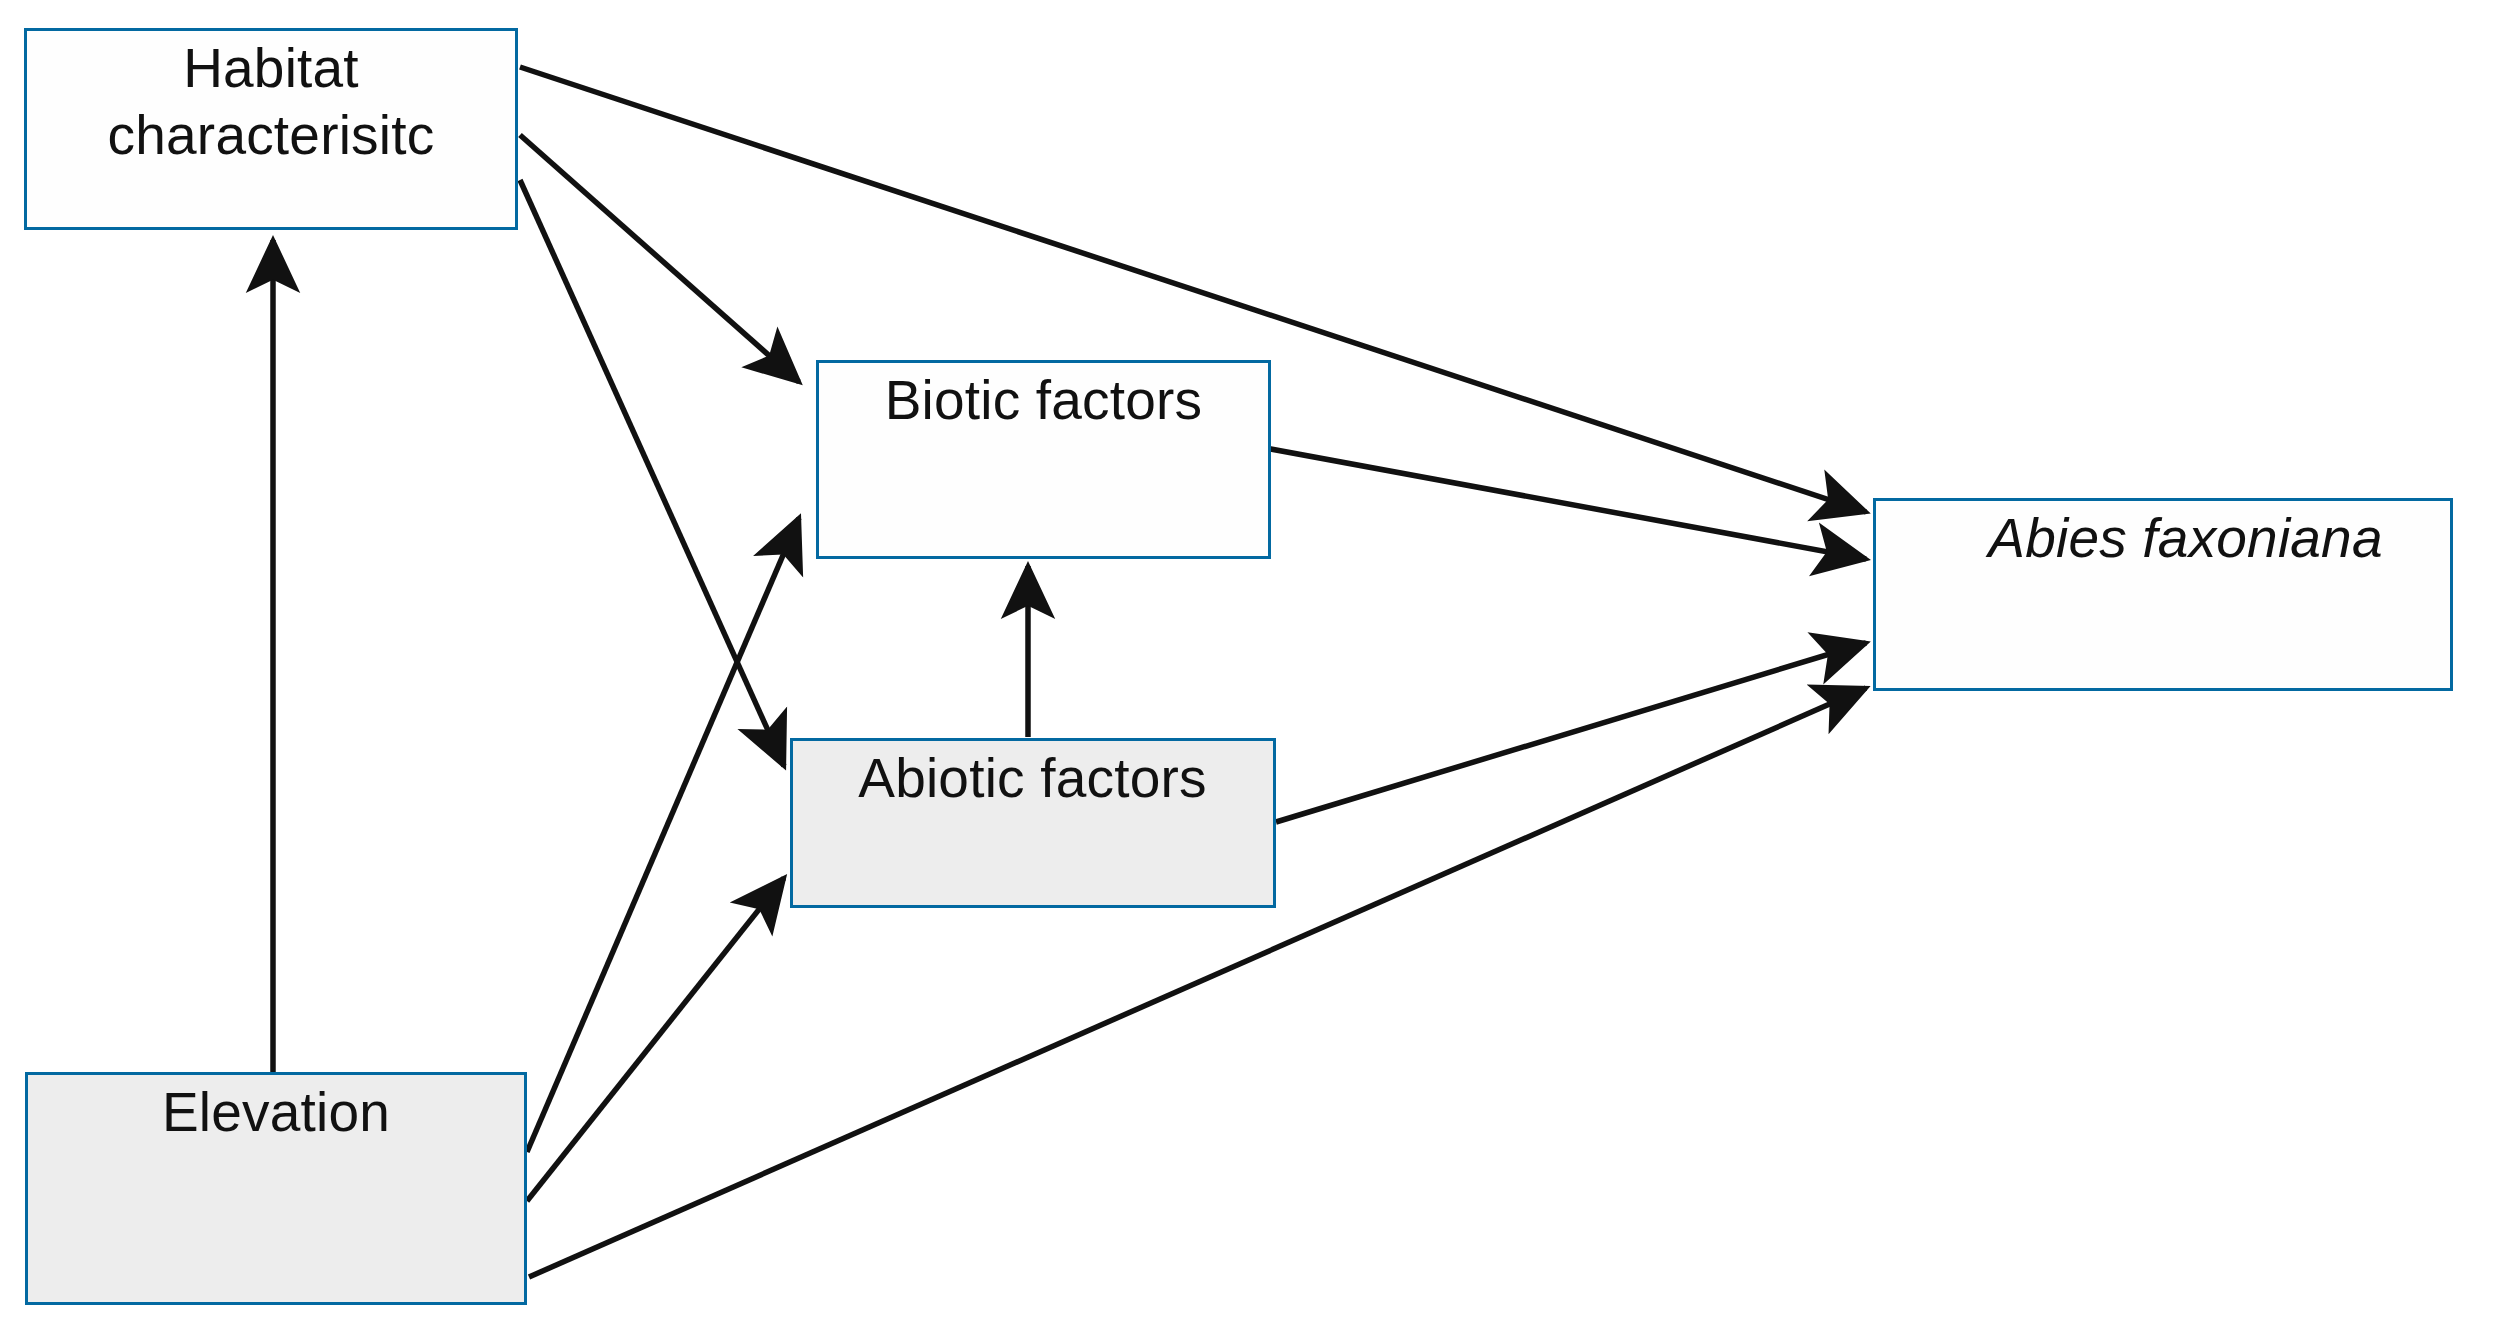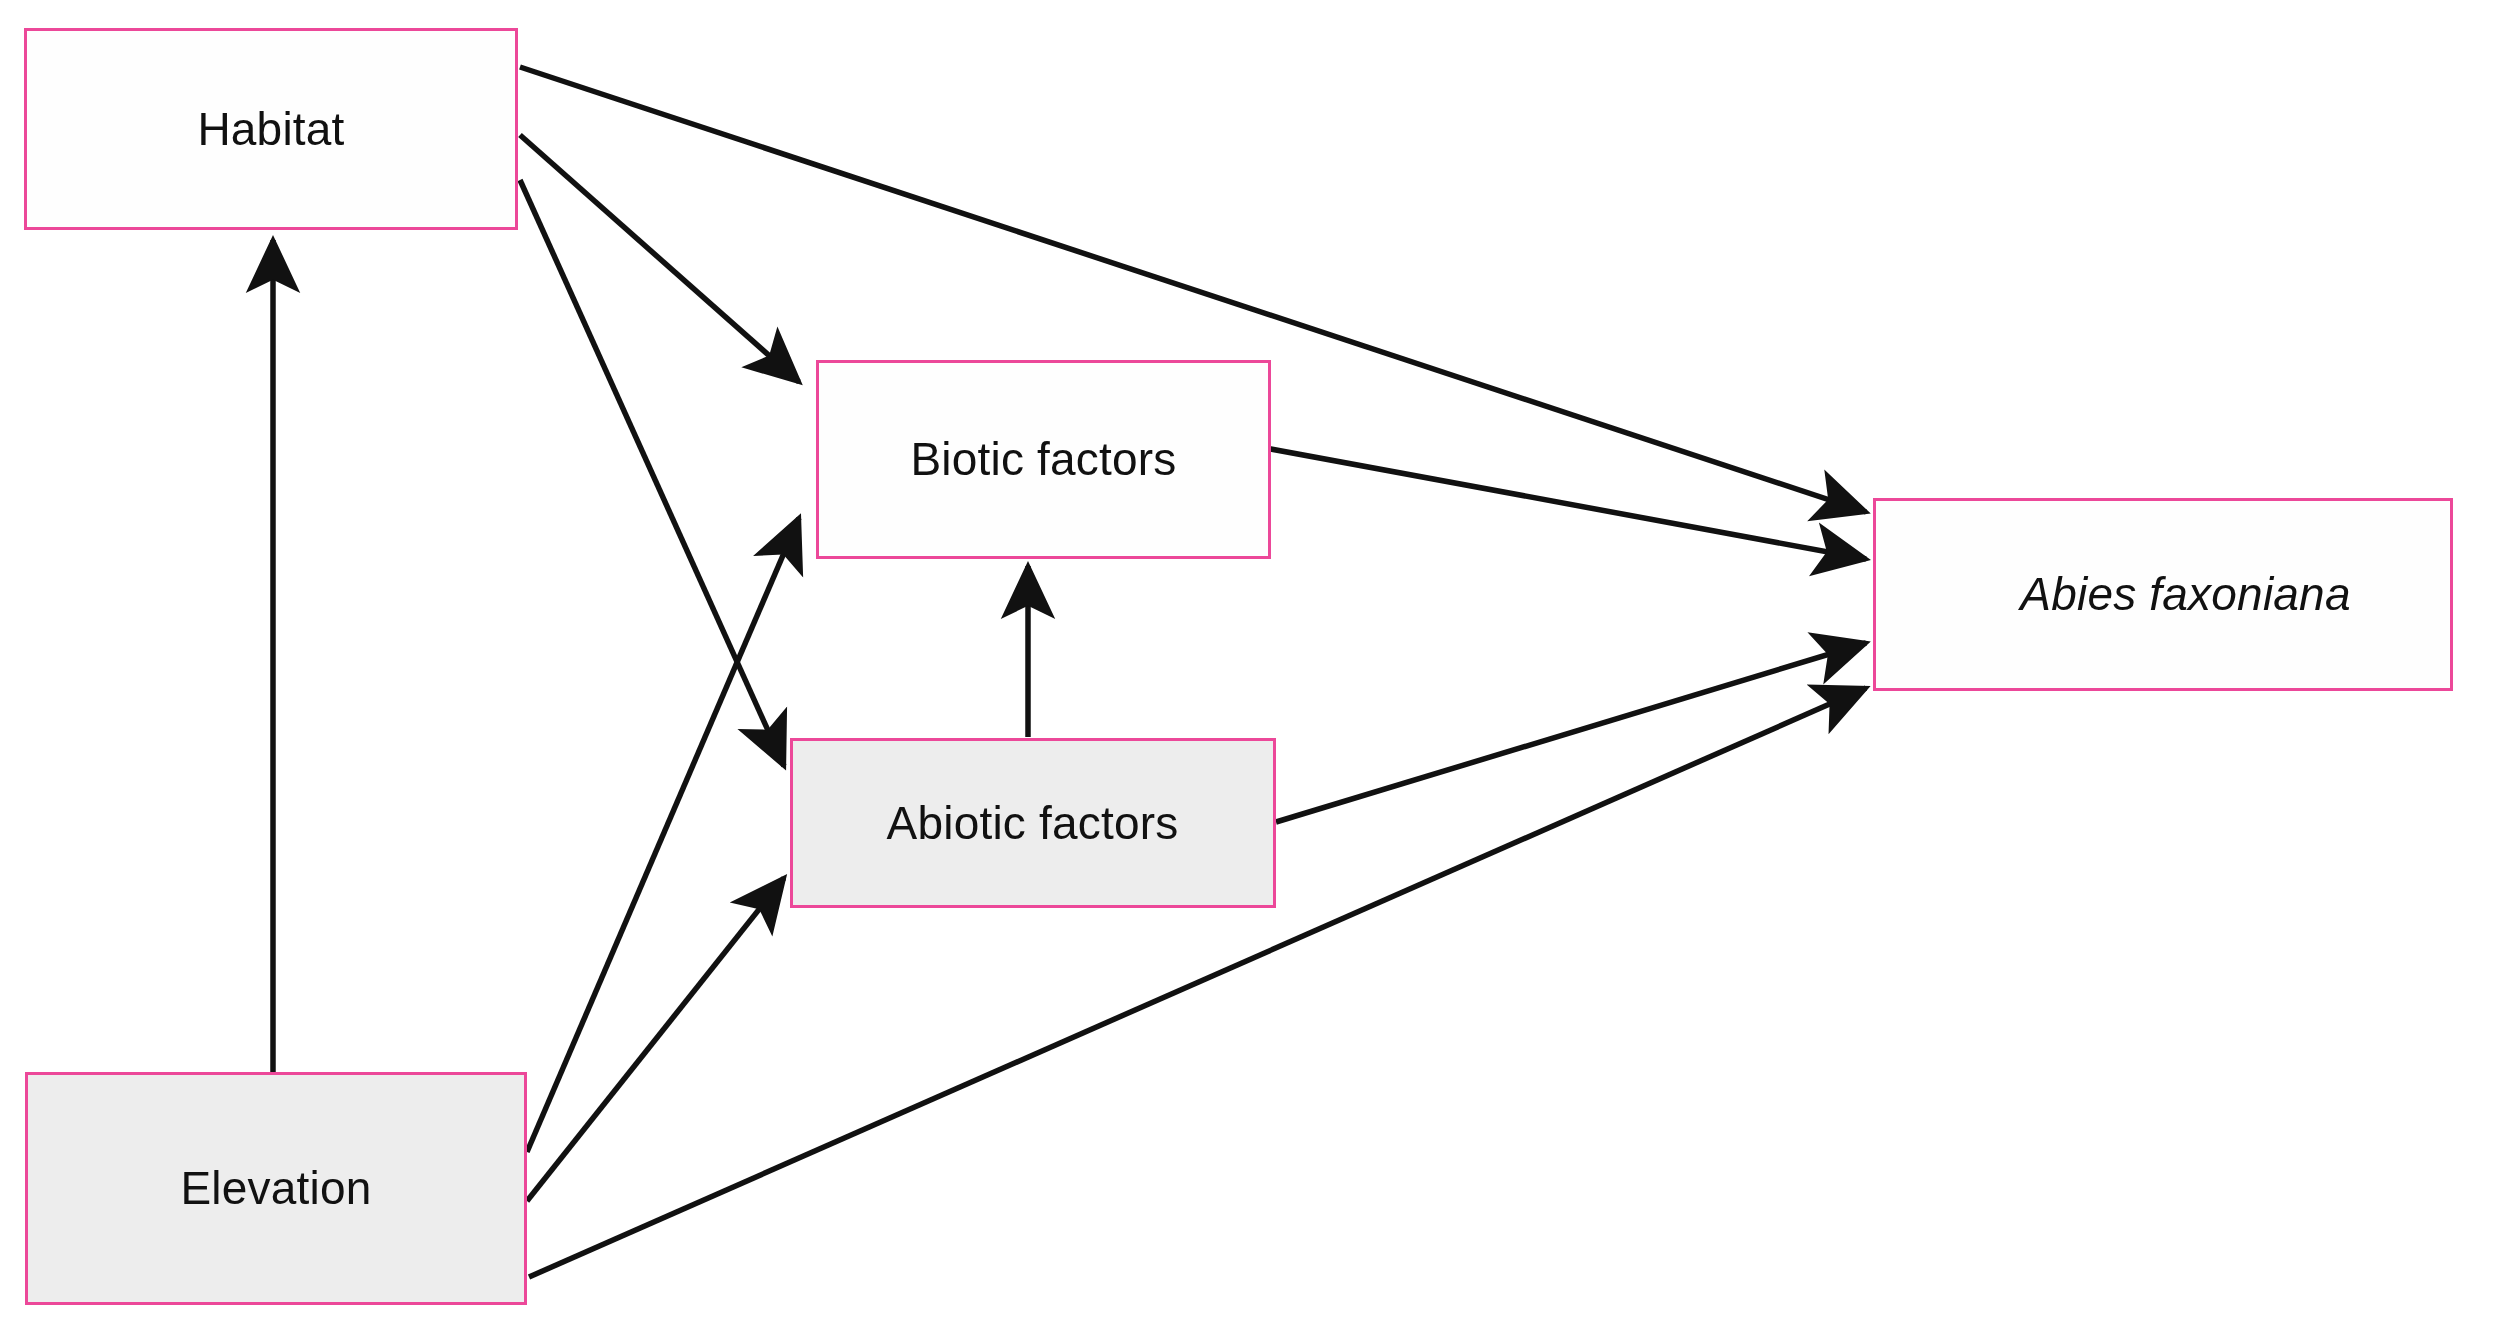--- a/index.html
+++ b/index.html
@@ -19,27 +19,26 @@
     position: absolute;
     left: 0;
     top: 0;
     width: 2502px;
     height: 1335px;
     pointer-events: none;
   }
   .node {
     position: absolute;
     box-sizing: border-box;
-    border: 3px solid #ec4899;
+    border: 3px solid #0369a1;
     display: flex;
-    align-items: center;
     justify-content: center;
     text-align: center;
     color: #111111;
-    font-size: 46px;
+    font-size: 55px;
     line-height: 1.22;
     letter-spacing: 0.2px;
     padding: 4px 10px;
   }
   .node.fill-white { background: #fefefe; }
   .node.fill-gray  { background: #ededed; }
   .node-label { display: block; }
   .node-label .ital { font-style: italic; margin-left: 45px; }
   .node-label .line2 { display: block; }
 
@@ -82,20 +81,21 @@
 
       <line x1="527" y1="1201" x2="784" y2="878" marker-end="url(#ah)"></line>
 
       <line x1="529" y1="1277" x2="1866" y2="688" marker-end="url(#ah)"></line>
     </g>
   </svg>
 
   <div class="node fill-white" id="node-habitat">
     <span class="node-label">
       <span>Habitat</span>
+      <span class="line2">characterisitc</span>
     </span>
   </div>
 
   <div class="node fill-white" id="node-biotic">
     <span class="node-label">Biotic factors</span>
   </div>
 
   <div class="node fill-gray" id="node-abiotic">
     <span class="node-label">Abiotic factors</span>
   </div>

